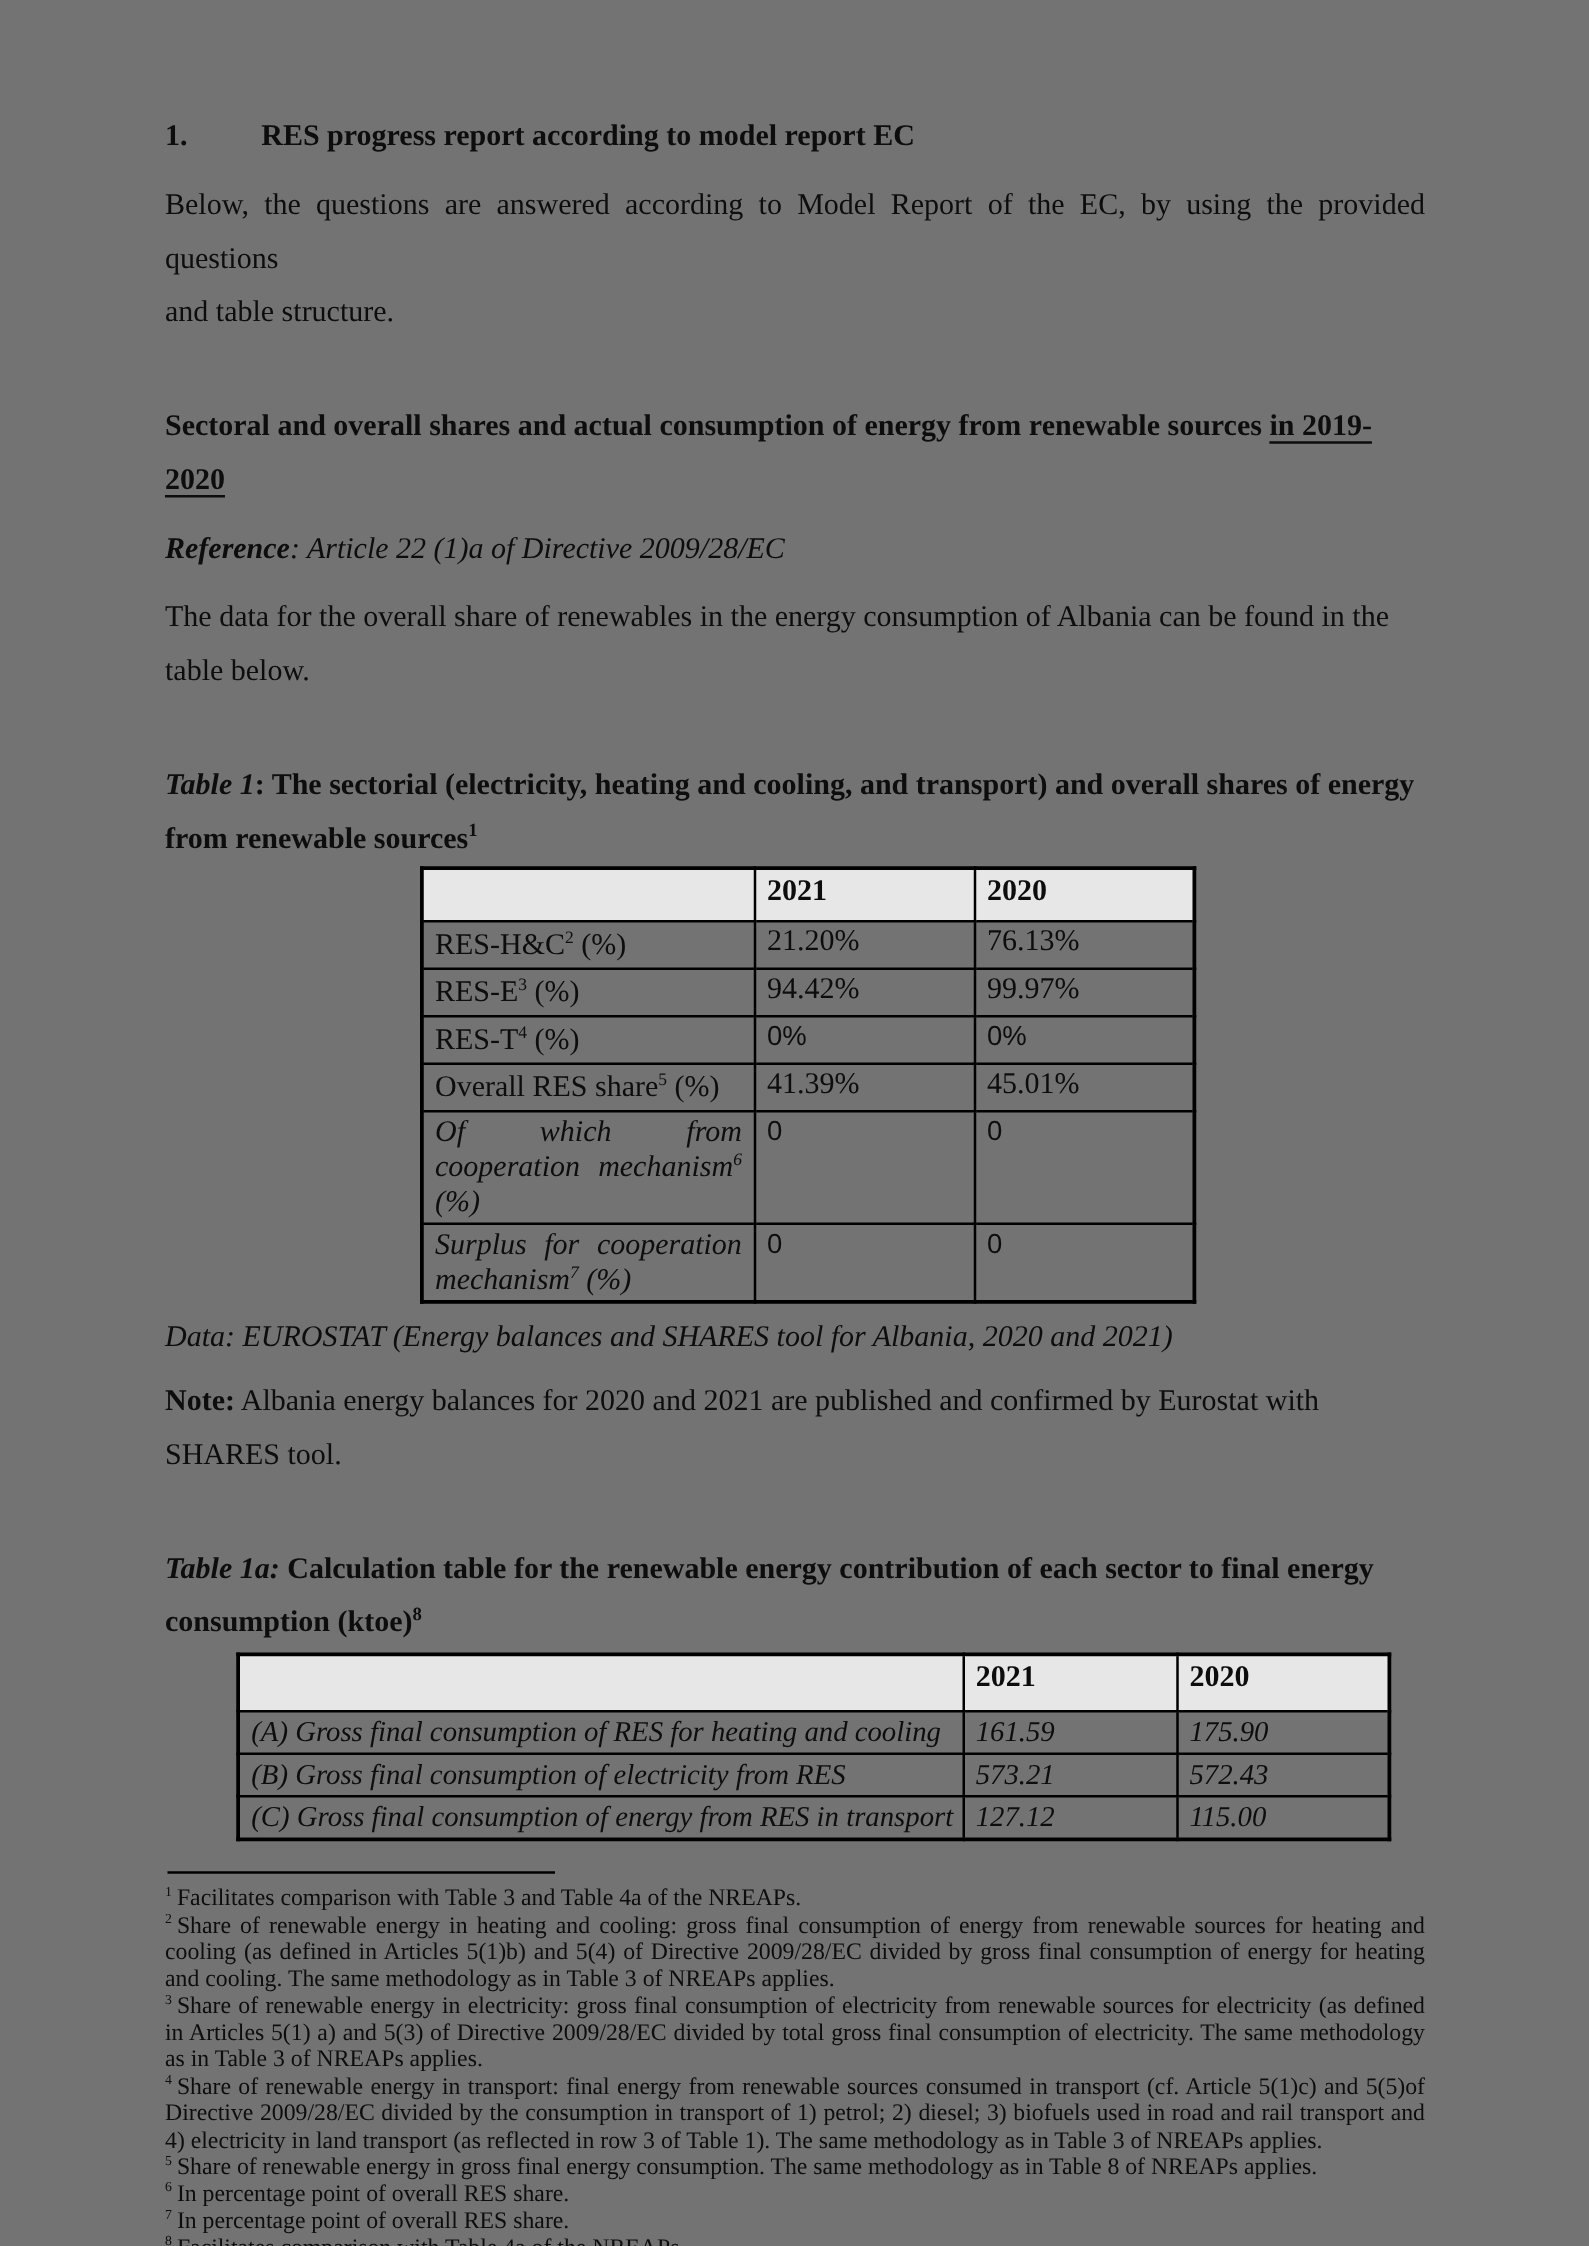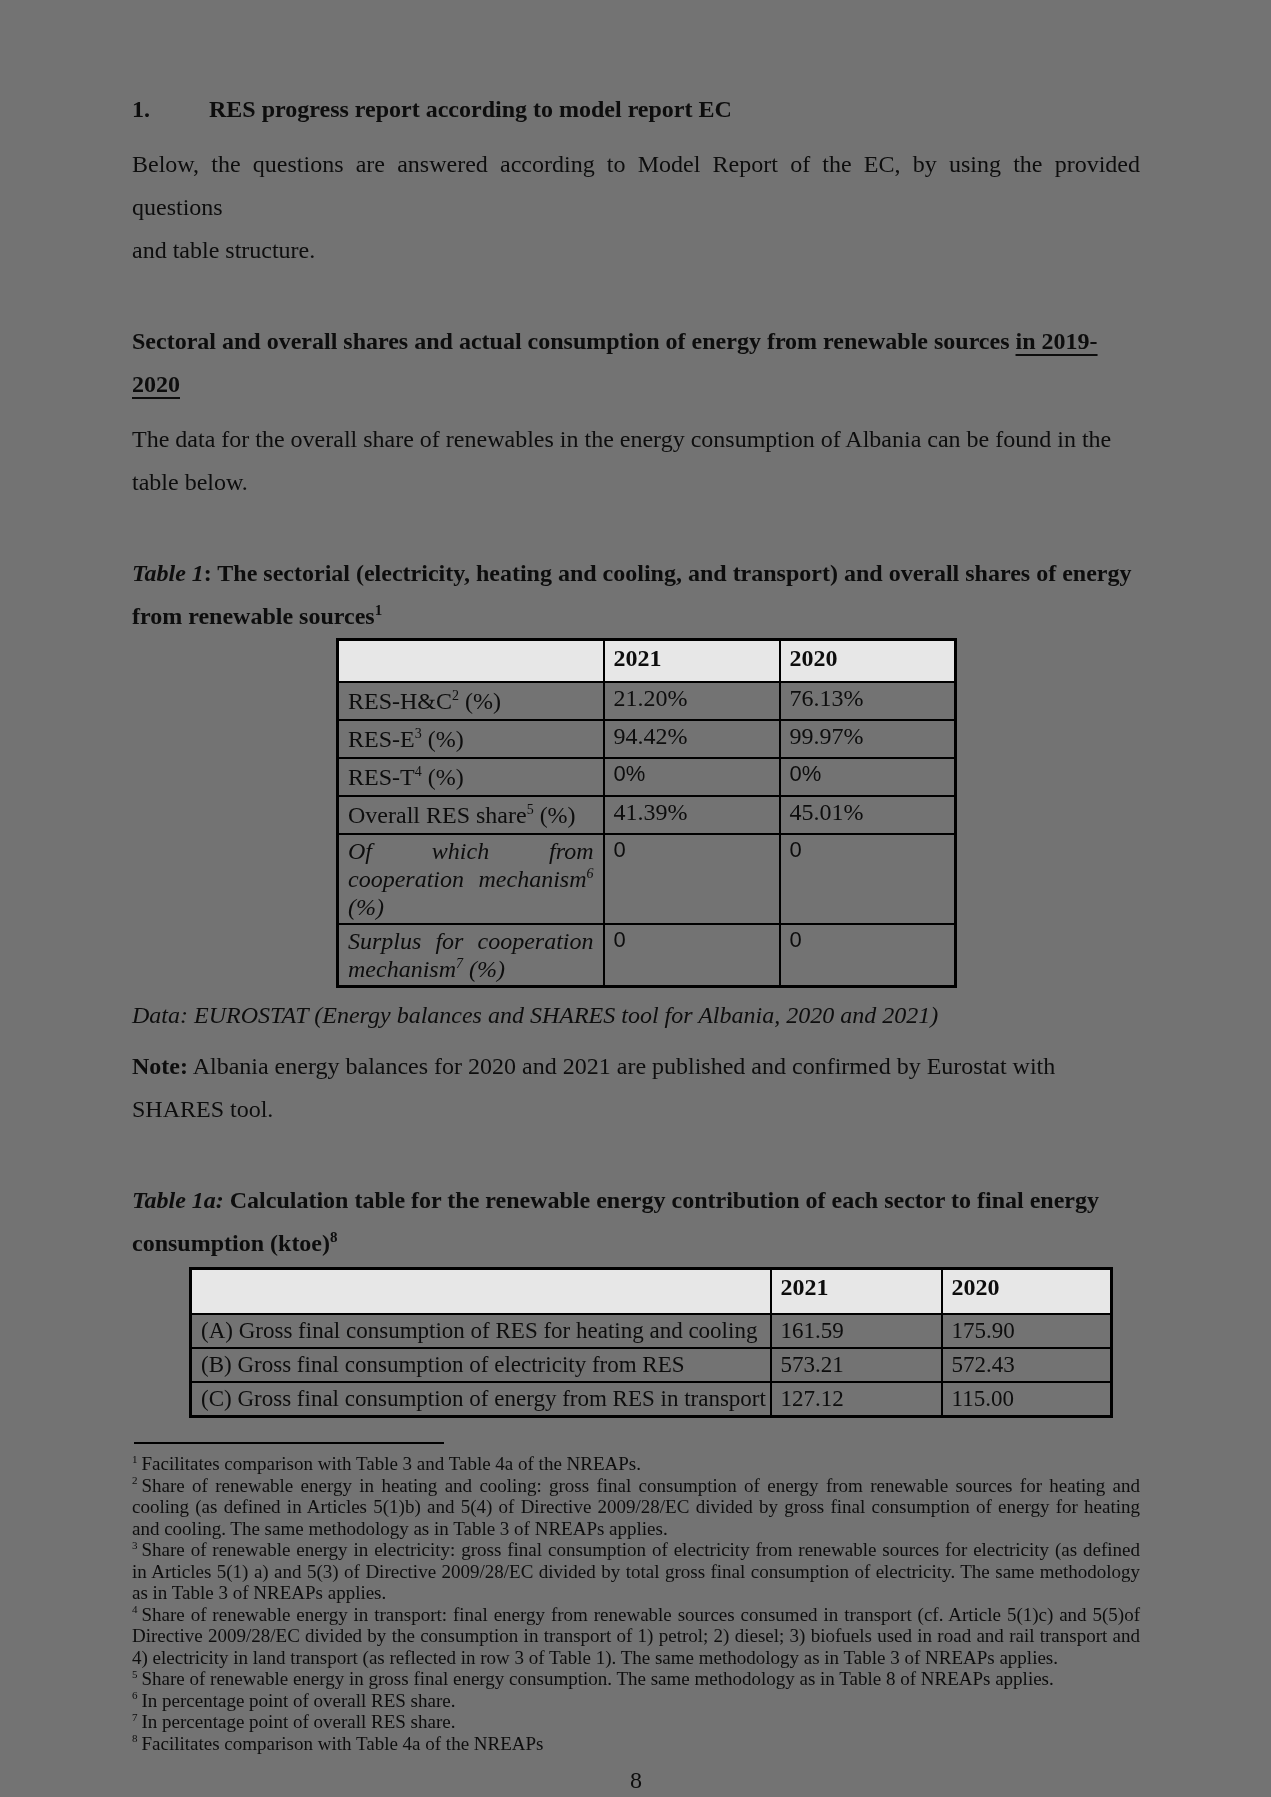--- a/index.html
+++ b/index.html
@@ -46,21 +46,21 @@
   
   table.t1a{
     border-collapse:collapse;table-layout:fixed;width:921px;
     margin:2px 0 0 57px;border:3px solid #000;
   }
   table.t1a th,table.t1a td{border:2px solid #000;padding:1px 9px;text-align:left;}
   table.t1a th{
     background:#e7e7e7;font-weight:bold;font-size:24px;
     height:38px;vertical-align:top;padding-top:4px;
   }
-  table.t1a td{font-size:23px;height:30px;vertical-align:middle;white-space:nowrap;}
+  table.t1a td{font-size:23px;height:30px;vertical-align:middle;white-space:nowrap;font-style:italic;}
 
   
   .fnsep{border-top:2px solid #000;width:310px;margin:24px 0 9px 2px;}
   .footnotes{}
   .fn{font-size:19px;line-height:21.5px;text-align:justify;}
   .fn sup{font-size:11px;line-height:0;margin-right:4px;}
 
   .pageno{text-align:center;font-size:24px;margin-top:13px;}
 </style>
 </head>
@@ -76,20 +76,23 @@
     <p class="body-p">
       <span>Below, the questions are answered according to Model Report of the EC, by using the provided questions</span><br>
       <span>and table structure.</span>
     </p>
 
     <p class="body-p bold">
       <span>Sectoral and overall shares and actual consumption of energy from renewable sources </span><span class="ul">in 2019-</span><br>
       <span class="ul">2020</span>
     </p>
 
+    <p class="body-p italic">
+      <span class="bi">Reference</span><span>: Article 22 (1)a of Directive 2009/28/EC</span>
+    </p>
 
     <p class="body-p">
       <span>The data for the overall share of renewables in the energy consumption of Albania can be found in the</span><br>
       <span>table below.</span>
     </p>
 
     <p class="body-p bold cap">
       <span class="cap-label">Table 1</span><span>: The sectorial (electricity, heating and cooling, and transport) and overall shares of energy</span><br>
       <span>from renewable sources</span><sup>1</sup>
     </p>

